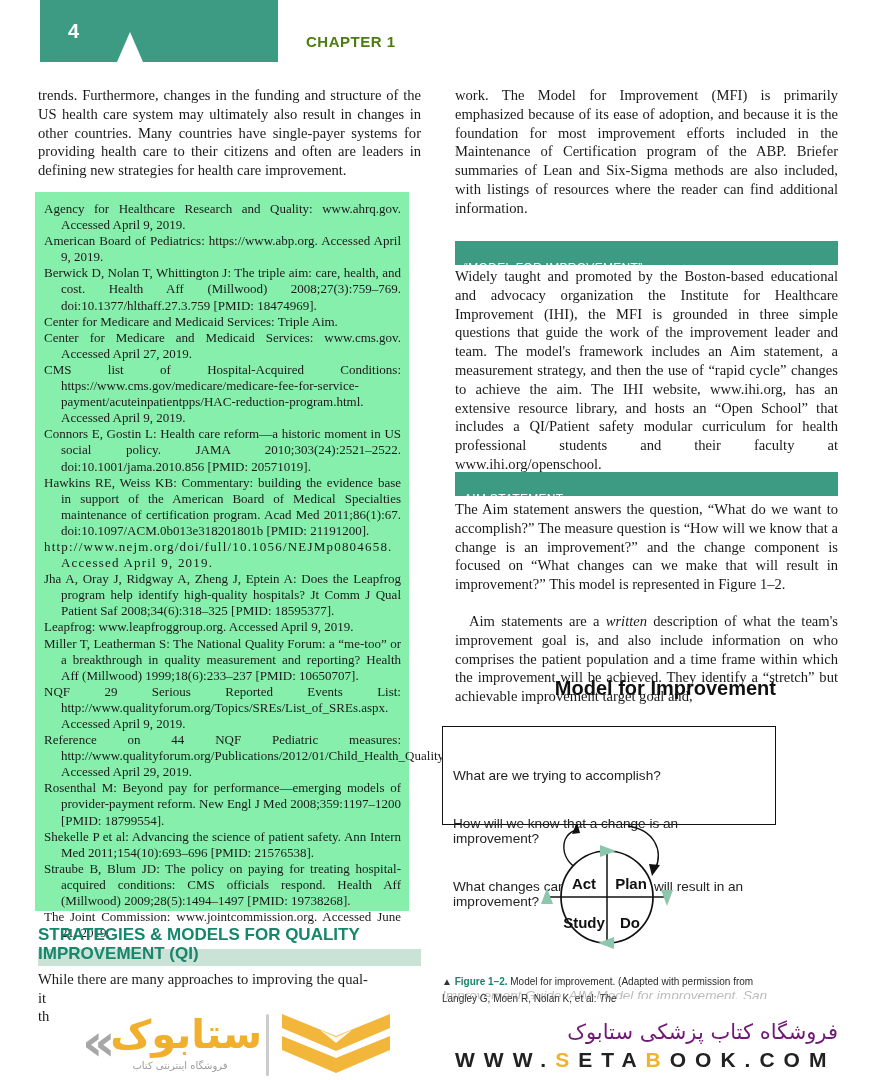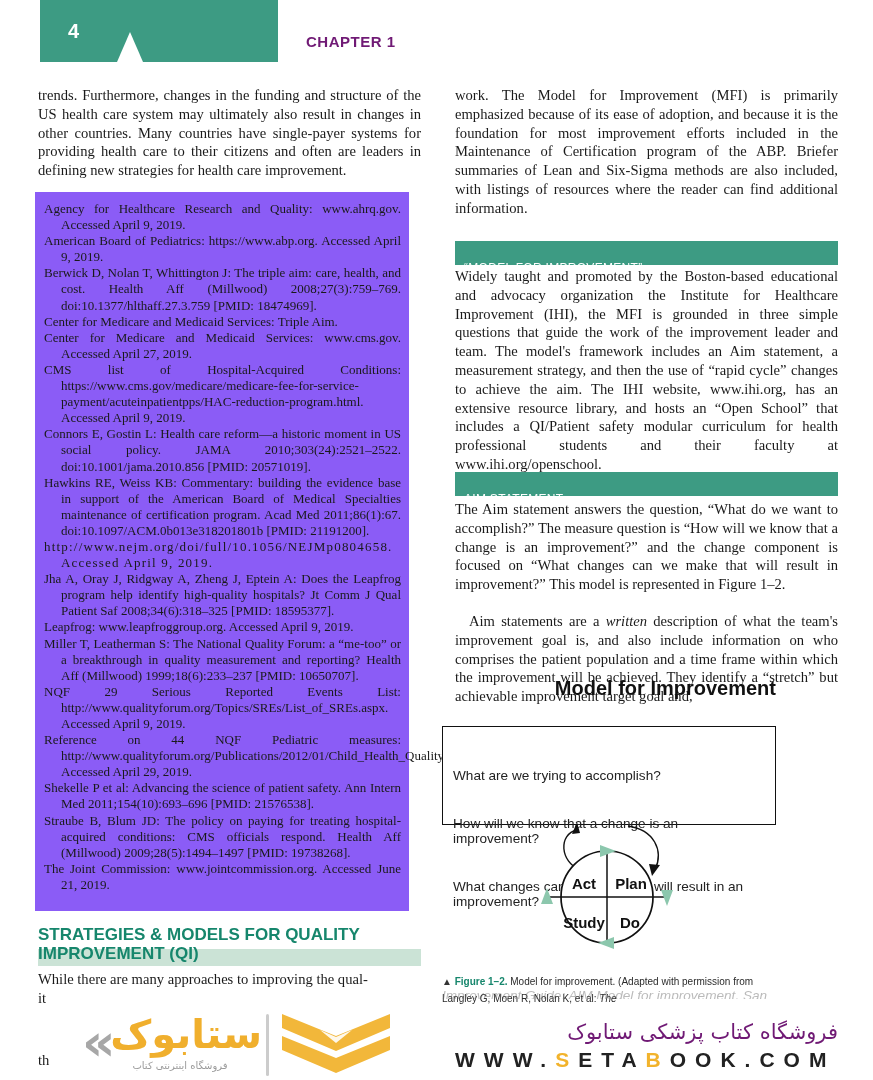--- a/index.html
+++ b/index.html
@@ -7,29 +7,29 @@
        font-family:"Liberation Serif",serif;color:#1a1a1a;}
   .abs{position:absolute;}
   .sans{font-family:"Liberation Sans",sans-serif;}
   .arabic{font-family:"DejaVu Sans",sans-serif;}
 
   
   .header-band{left:40px;top:0;width:238px;height:62px;background:#3d9b83;}
   .page-num{left:28px;top:20px;color:#fff;font-weight:bold;font-size:20px;}
   .notch{left:77px;bottom:0;width:0;height:0;border-left:13px solid transparent;
          border-right:13px solid transparent;border-bottom:30px solid #ffffff;}
-  .chapter{left:306px;top:33px;color:#701a75;font-weight:bold;font-size:15px;letter-spacing:.5px;}
+  .chapter{left:306px;top:33px;color:#4d7c0f;font-weight:bold;font-size:15px;letter-spacing:.5px;}
 
   
   .para{ text-align:justify; font-size:14.6px; line-height:18.8px;}
   .left-col{left:38px;width:383px;}
   .right-col{left:455px;width:383px;}
 
   
-  .ref-box{left:35px;top:192px;width:374px;height:719px;background:#8b5cf6;
+  .ref-box{left:35px;top:192px;width:374px;height:719px;background:#86efac;
            padding:9px 8px 8px 9px;box-sizing:border-box;font-size:13px;line-height:16.1px;}
   .ref{padding-left:17px;text-indent:-17px;text-align:justify;}
   .ref.spaced{letter-spacing:1.2px;}
 
   
   .sec-heading{left:38px;top:925px;width:383px;color:#16866c;font-weight:bold;
                font-size:17px;line-height:19px;z-index:2;}
   .sec-band{left:38px;top:949px;width:383px;height:17px;background:#cbe3d6;z-index:1;}
 
   
@@ -80,34 +80,35 @@
     <div class="ref">Center for Medicare and Medicaid Services: www.cms.gov. Accessed April 27, 2019.</div>
     <div class="ref">CMS list of Hospital-Acquired Conditions: https://www.cms.gov/medicare/medicare-fee-for-service-payment/acuteinpatientpps/HAC-reduction-program.html. Accessed April 9, 2019.</div>
     <div class="ref">Connors E, Gostin L: Health care reform—a historic moment in US social policy. JAMA 2010;303(24):2521–2522. doi:10.1001/jama.2010.856 [PMID: 20571019].</div>
     <div class="ref">Hawkins RE, Weiss KB: Commentary: building the evidence base in support of the American Board of Medical Specialties maintenance of certification program. Acad Med 2011;86(1):67. doi:10.1097/ACM.0b013e318201801b [PMID: 21191200].</div>
     <div class="ref spaced">http://www.nejm.org/doi/full/10.1056/NEJMp0804658. Accessed April 9, 2019.</div>
     <div class="ref">Jha A, Oray J, Ridgway A, Zheng J, Eptein A: Does the Leapfrog program help identify high-quality hospitals? Jt Comm J Qual Patient Saf 2008;34(6):318–325 [PMID: 18595377].</div>
     <div class="ref">Leapfrog: www.leapfroggroup.org. Accessed April 9, 2019.</div>
     <div class="ref">Miller T, Leatherman S: The National Quality Forum: a “me-too” or a breakthrough in quality measurement and reporting? Health Aff (Millwood) 1999;18(6):233–237 [PMID: 10650707].</div>
     <div class="ref">NQF 29 Serious Reported Events List: http://www.qualityforum.org/Topics/SREs/List_of_SREs.aspx. Accessed April 9, 2019.</div>
     <div class="ref">Reference on 44 NQF Pediatric measures: http://www.qualityforum.org/Publications/2012/01/Child_Health_Quality_Measures_2010_Final_Report.aspx. Accessed April 29, 2019.</div>
+    <div class="ref">Rosenthal M: Beyond pay for performance—emerging models of provider-payment reform. New Engl J Med 2008;359:1197–1200 [PMID: 18799554].</div>
     <div class="ref">Shekelle P et al: Advancing the science of patient safety. Ann Intern Med 2011;154(10):693–696 [PMID: 21576538].</div>
     <div class="ref">Straube B, Blum JD: The policy on paying for treating hospital-acquired conditions: CMS officials respond. Health Aff (Millwood) 2009;28(5):1494–1497 [PMID: 19738268].</div>
     <div class="ref">The Joint Commission: www.jointcommission.org. Accessed June 21, 2019.</div>
   </div>
 
 <div class="abs sec-band"></div>
 <div class="abs sec-heading sans">
   <div>STRATEGIES &amp; MODELS FOR QUALITY</div>
   <div>IMPROVEMENT (QI)</div>
 </div>
 
 <div class="abs left-col para" style="top:970px;">While there are many approaches to improving the qual-</div>
 <div class="abs para" style="left:38px;top:989px;">it</div>
-<div class="abs para" style="left:38px;top:1007px;margin-top:44px;">th</div>
+<div class="abs para" style="left:38px;top:1007px;">th</div>
 
 <div class="abs right-col para" style="top:86px;">work. The Model for Improvement (MFI) is primarily emphasized because of its ease of adoption, and because it is the foundation for most improvement efforts included in the Maintenance of Certification program of the ABP. Briefer summaries of Lean and Six-Sigma methods are also included, with listings of resources where the reader can find additional information.</div>
 
 <div class="abs banner sans" style="top:241px;">“MODEL FOR IMPROVEMENT”</div>
 
 <div class="abs right-col para" style="top:267px;">Widely taught and promoted by the Boston-based educational and advocacy organization the Institute for Healthcare Improvement (IHI), the MFI is grounded in three simple questions that guide the work of the improvement leader and team. The model's framework includes an Aim statement, a measurement strategy, and then the use of “rapid cycle” changes to achieve the aim. The IHI website, www.ihi.org, has an extensive resource library, and hosts an “Open School” that includes a QI/Patient safety modular curriculum for health professional students and their faculty at www.ihi.org/openschool.</div>
 
 <div class="abs banner sans" style="top:472px;">AIM STATEMENT</div>
 
 <div class="abs right-col para" style="top:500px;">The Aim statement answers the question, “What do we want to accomplish?” The measure question is “How will we know that a change is an improvement?” and the change component is focused on “What changes can we make that will result in improvement?” This model is represented in Figure 1–2.</div>

